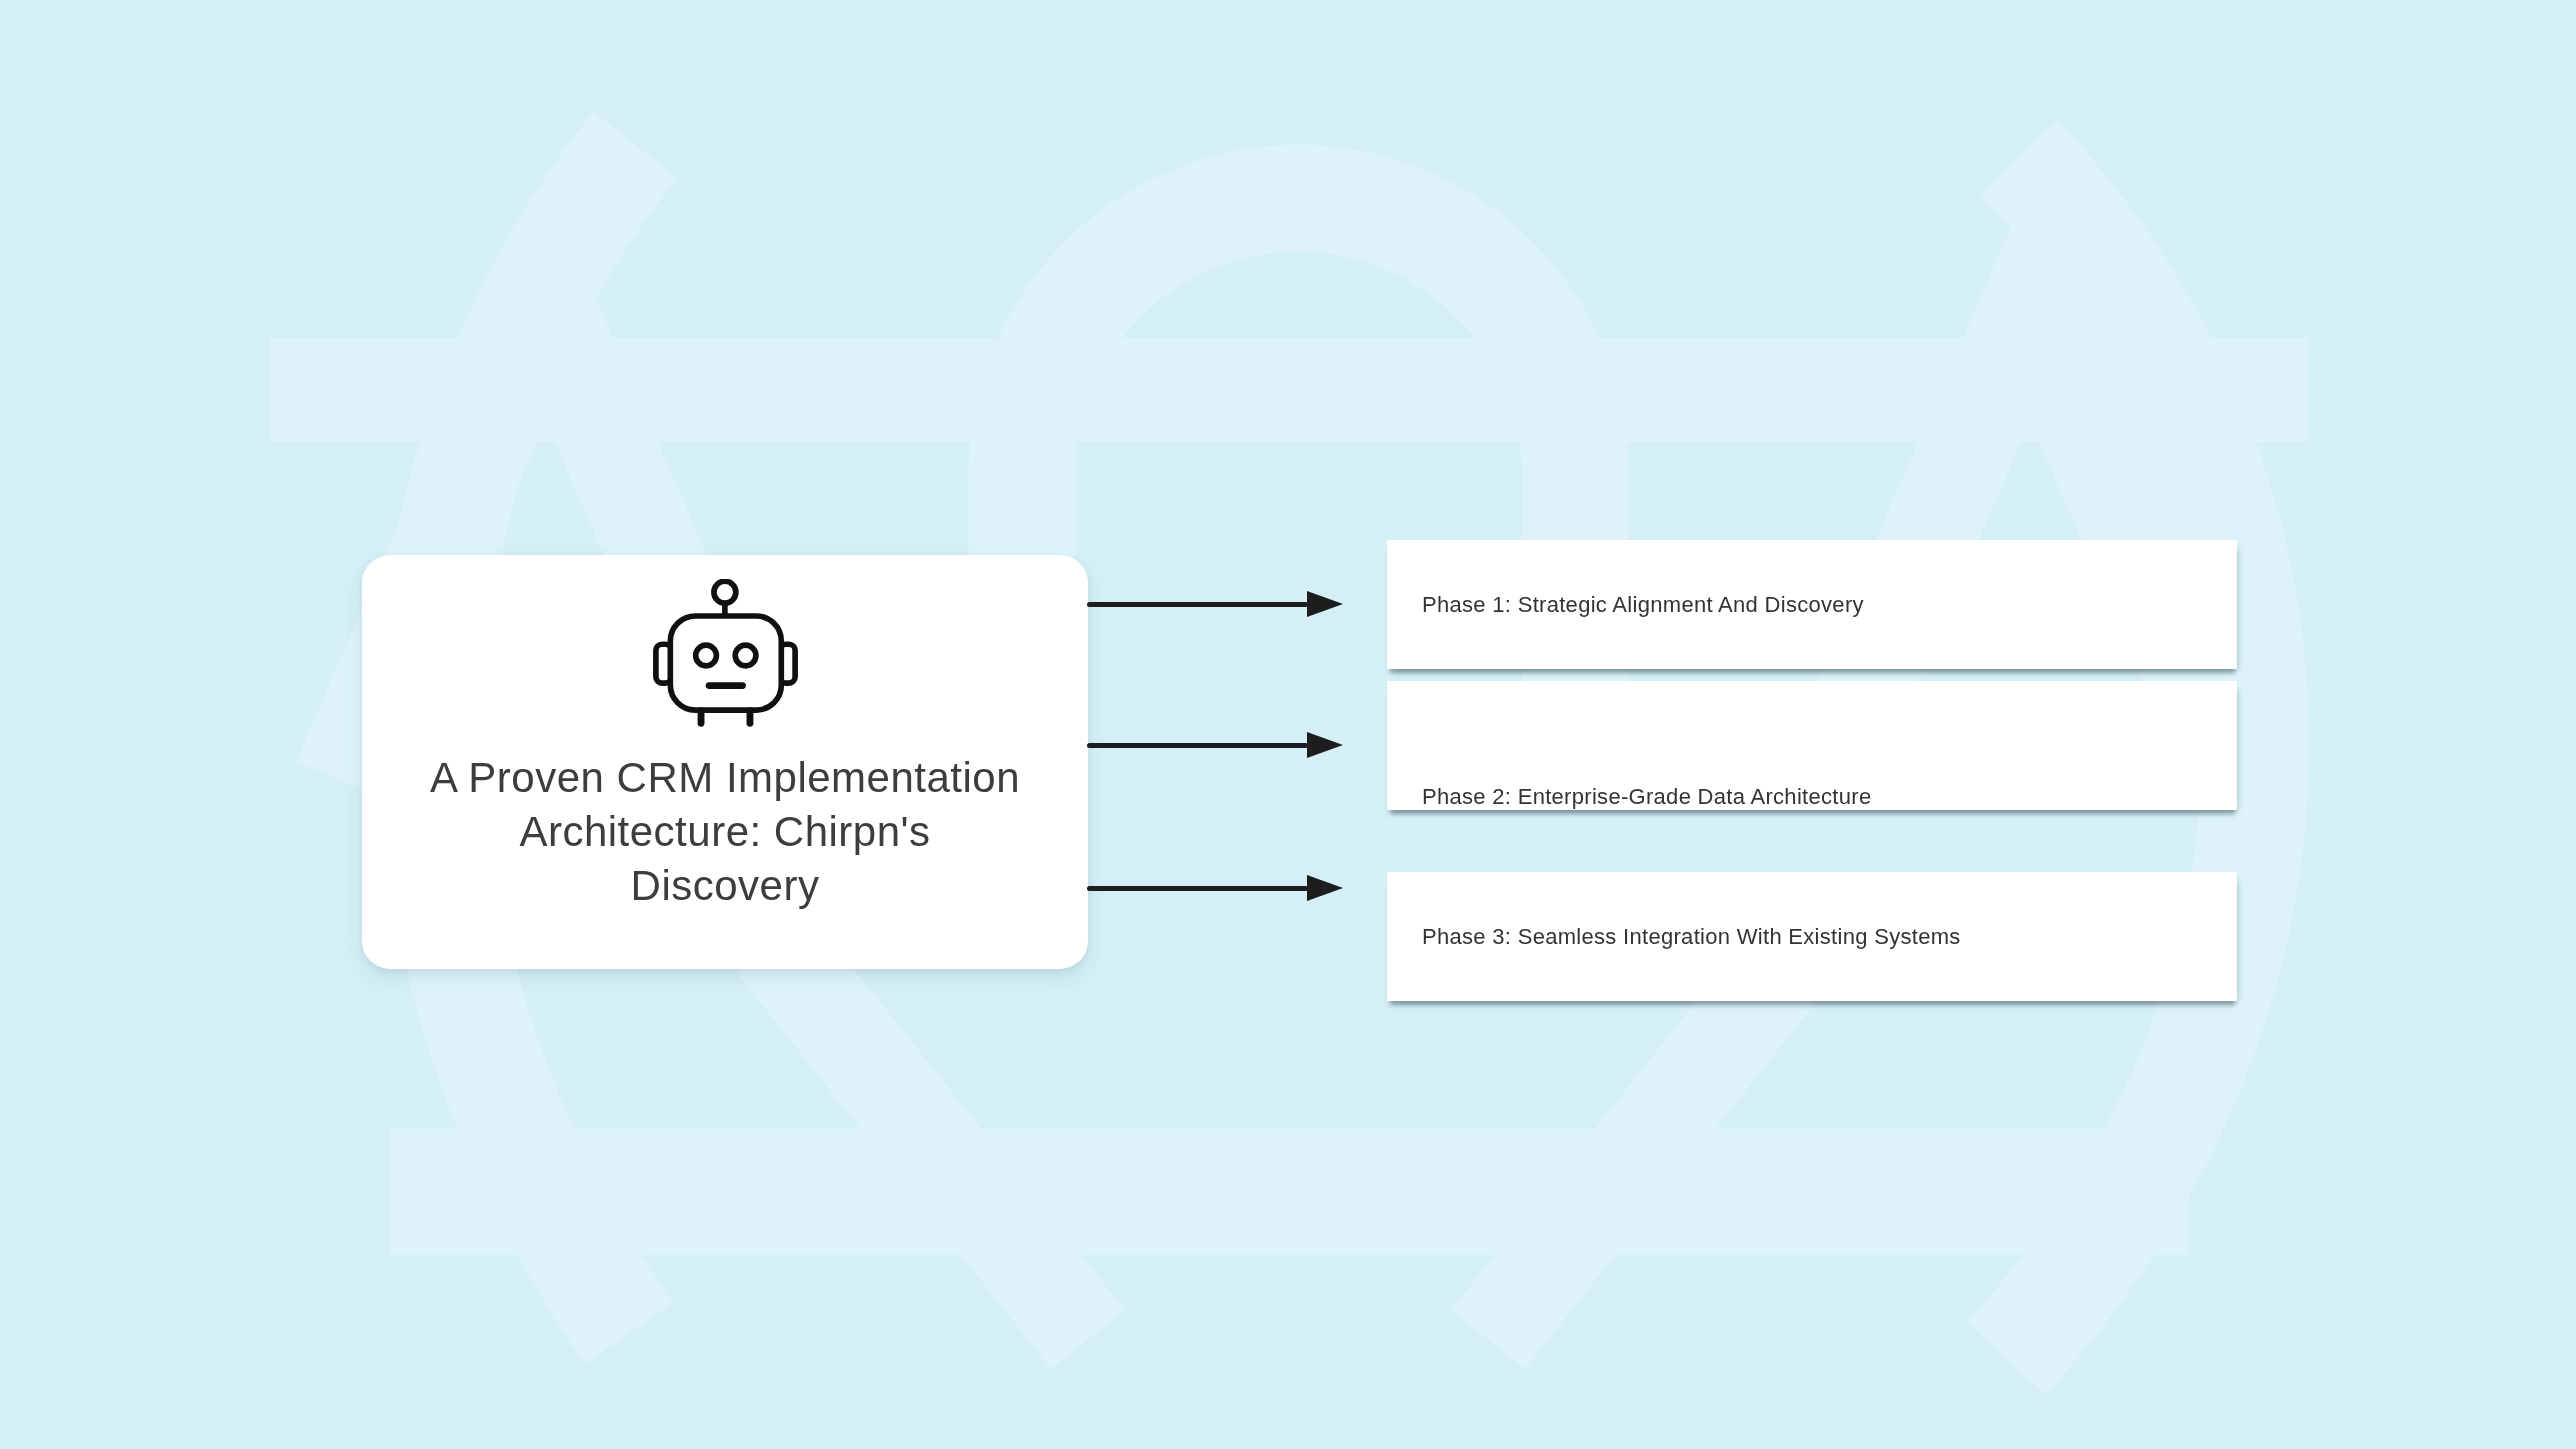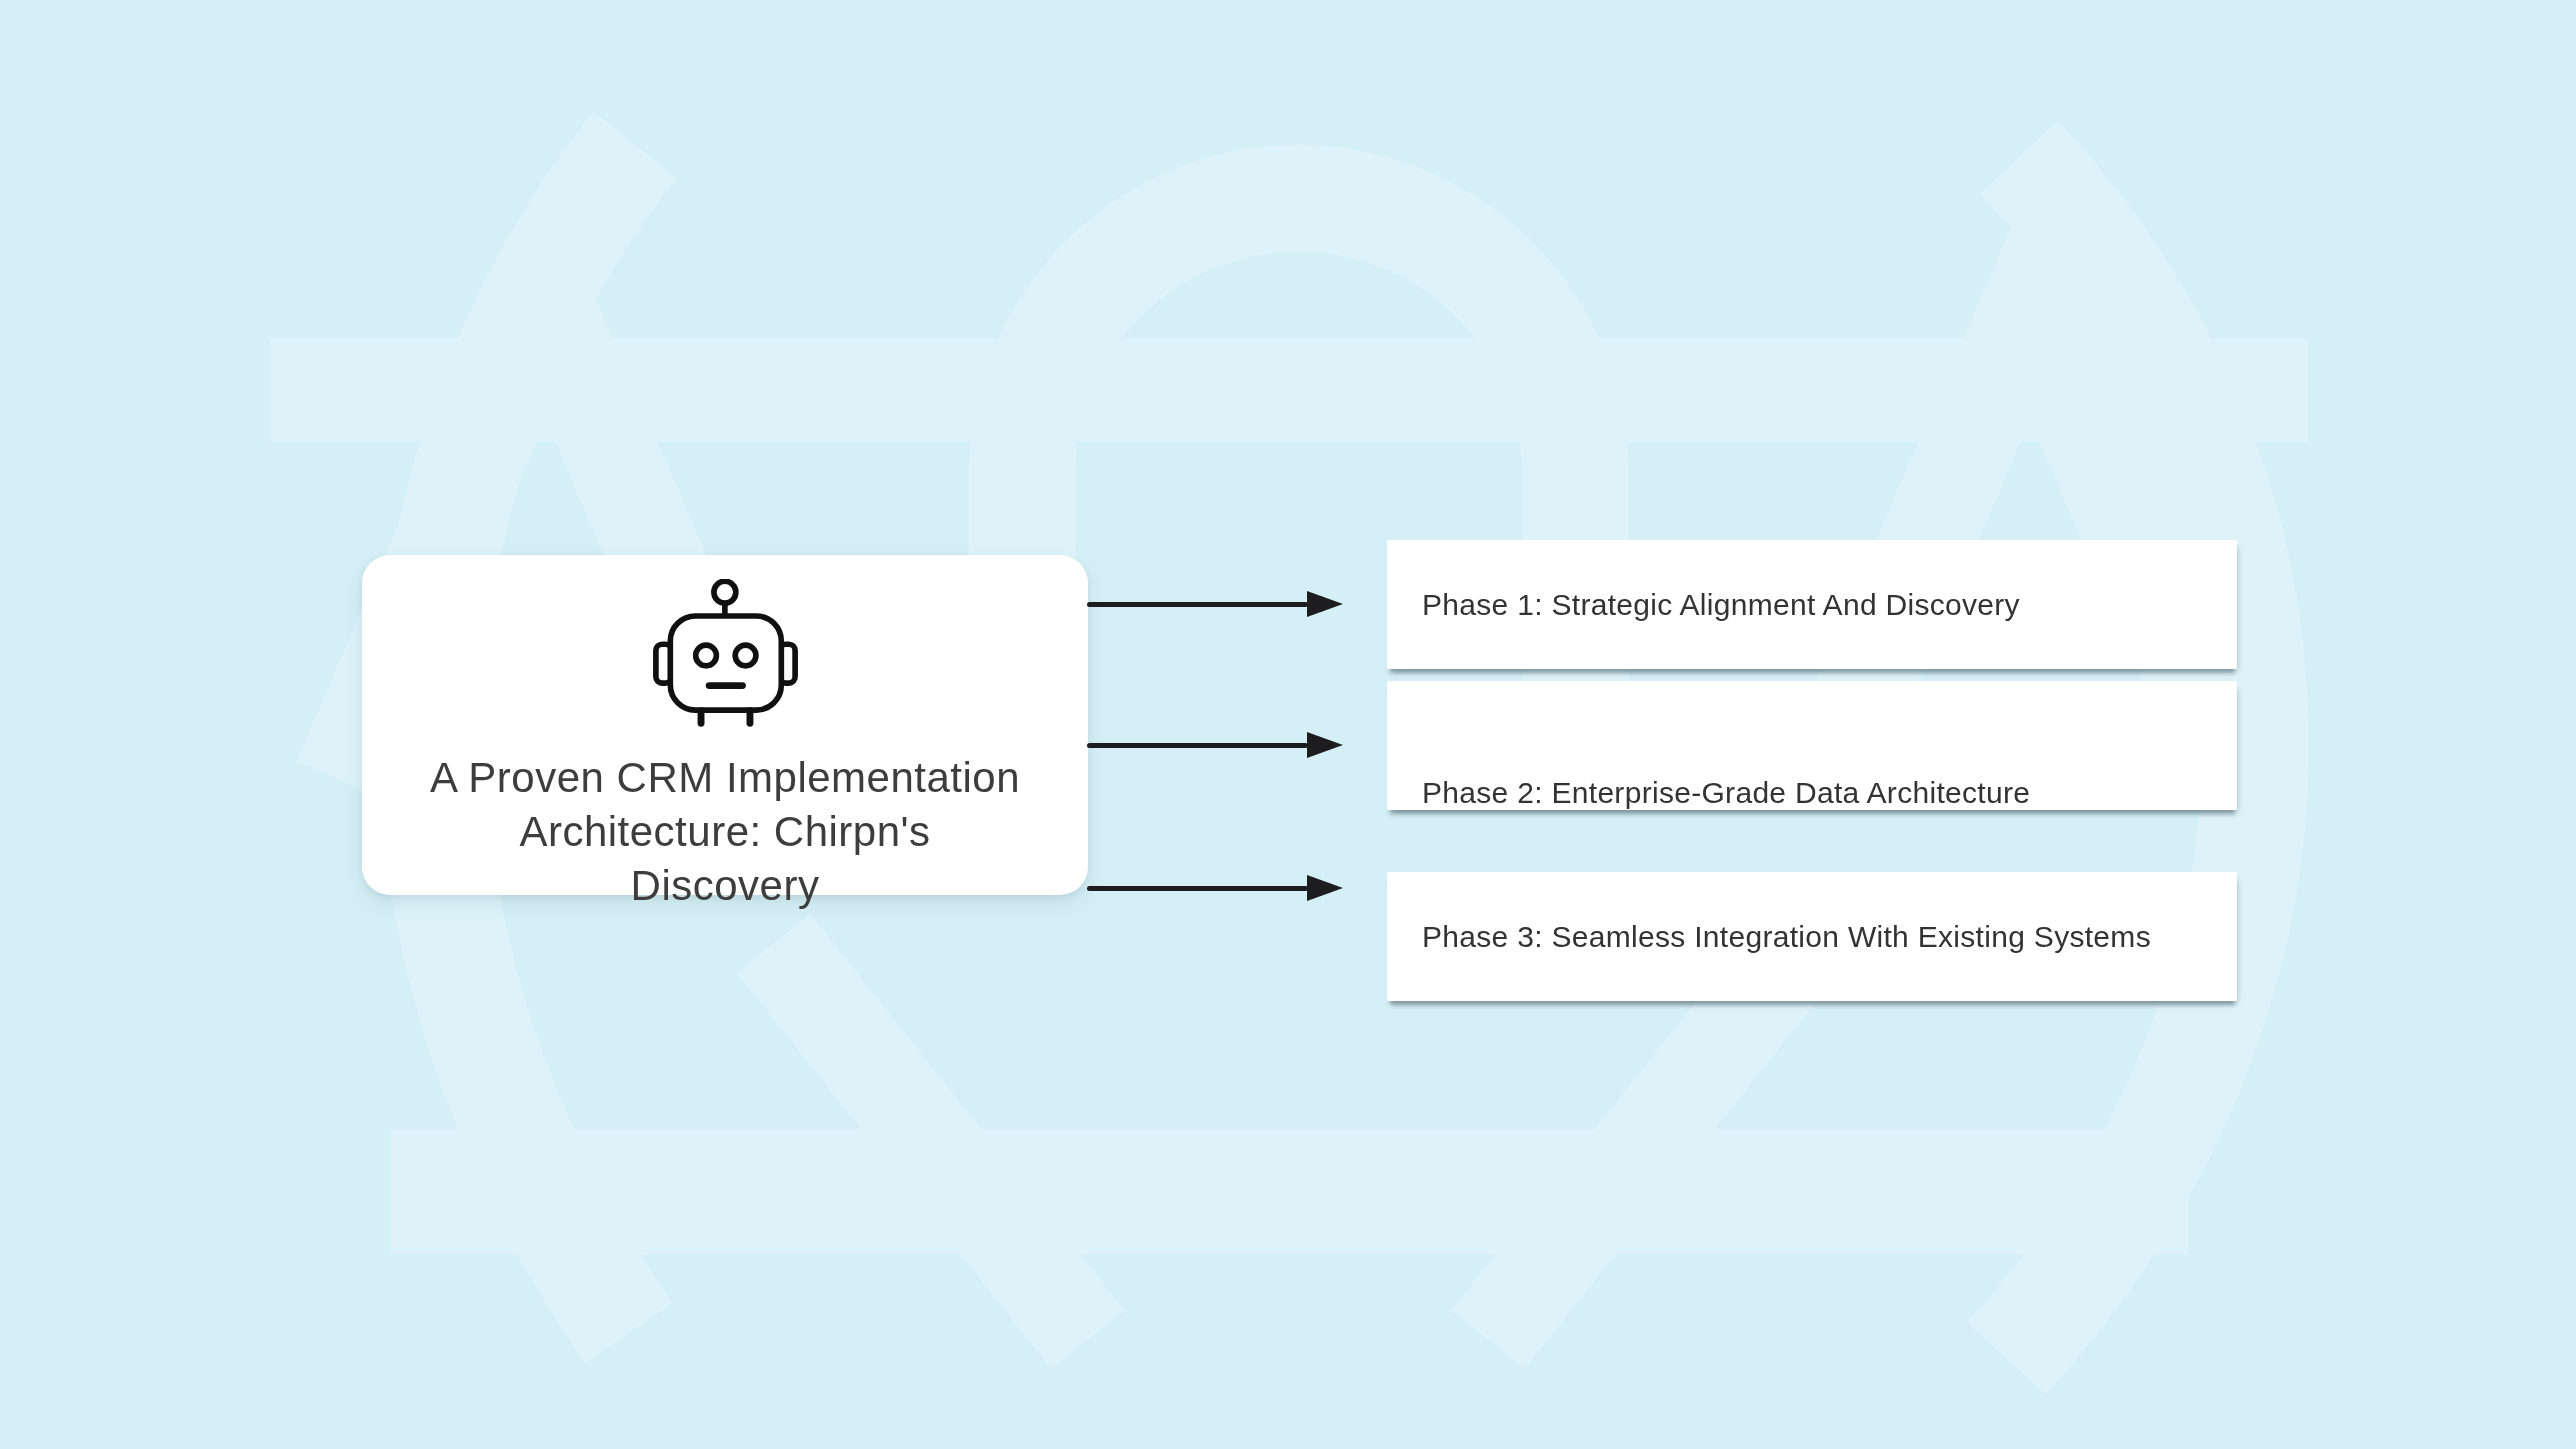--- a/index.html
+++ b/index.html
@@ -23,21 +23,21 @@
     width: 2576px;
     height: 1449px;
   }
 
   
   .methodology-card {
     position: absolute;
     left: 362px;
     top: 555px;
     width: 726px;
-    height: 340px;
+    height: 414px;
     background: #ffffff;
     border-radius: 28px;
     box-shadow: 0 8.8px 19px rgba(60, 95, 110, 0.10), 0 2.5px 6.3px rgba(60, 95, 110, 0.08);
     display: flex;
     flex-direction: column;
     align-items: center;
     padding-top: 24px;
     box-sizing: border-box;
   }
   .robot {
@@ -97,21 +97,21 @@
                 4.4px 3.8px 6.3px -3.1px rgba(92, 114, 124, 0.30);
     display: flex;
     align-items: center;
     padding-left: 35px;
     box-sizing: border-box;
   }
   .phase-box-1 { top: 540px; }
   .phase-box-2 { top: 681px; align-items: flex-end; }
   .phase-box-3 { top: 824px; margin-top: 48px; }
   .phase-label {
-    font-size: 30px;
+    font-size: 22px;
     letter-spacing: 0.3px;
     color: #333333;
     white-space: nowrap;
   }
 </style>
 </head>
 <body>
 
 <div class="stage">
 

